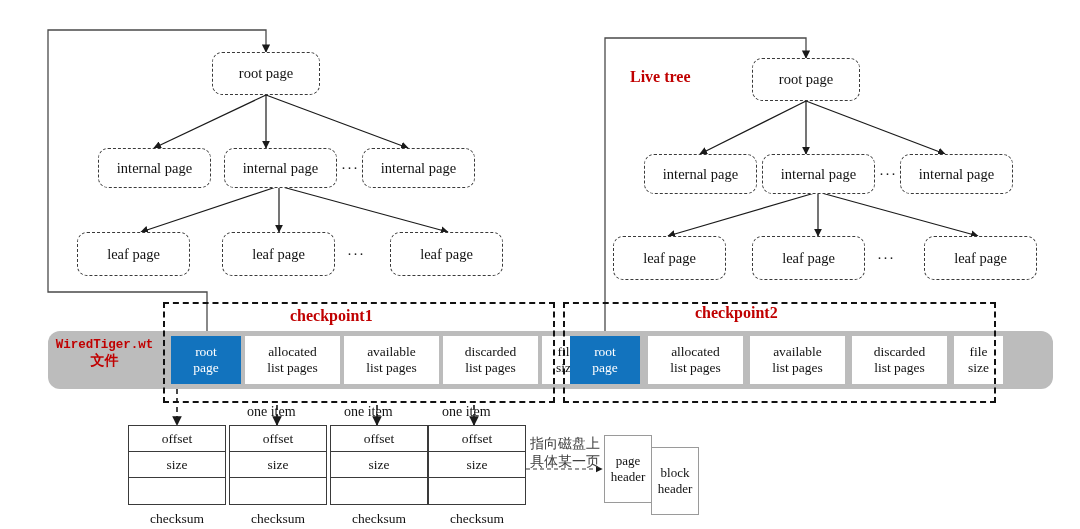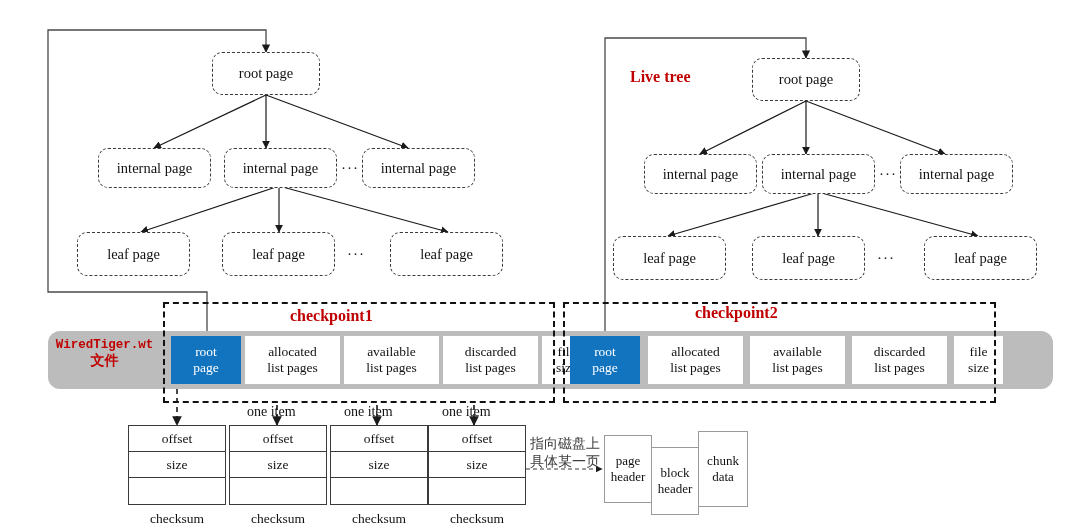--- a/index.html
+++ b/index.html
@@ -234,18 +234,14 @@
   </div>
 
   <div class="pbc" style="left:604px;top:435px;width:48px;height:68px;">
     <span>page</span>
     <span>header</span>
   </div>
   <div class="pbc" style="left:651px;top:447px;width:48px;height:68px;">
     <span>block</span>
     <span>header</span>
   </div>
-  <div class="pbc" style="left:698px;top:431px;width:50px;height:76px;">
-    <span>chunk</span>
-    <span>data</span>
-  </div>
 
 </div>
 
 </body></html>

